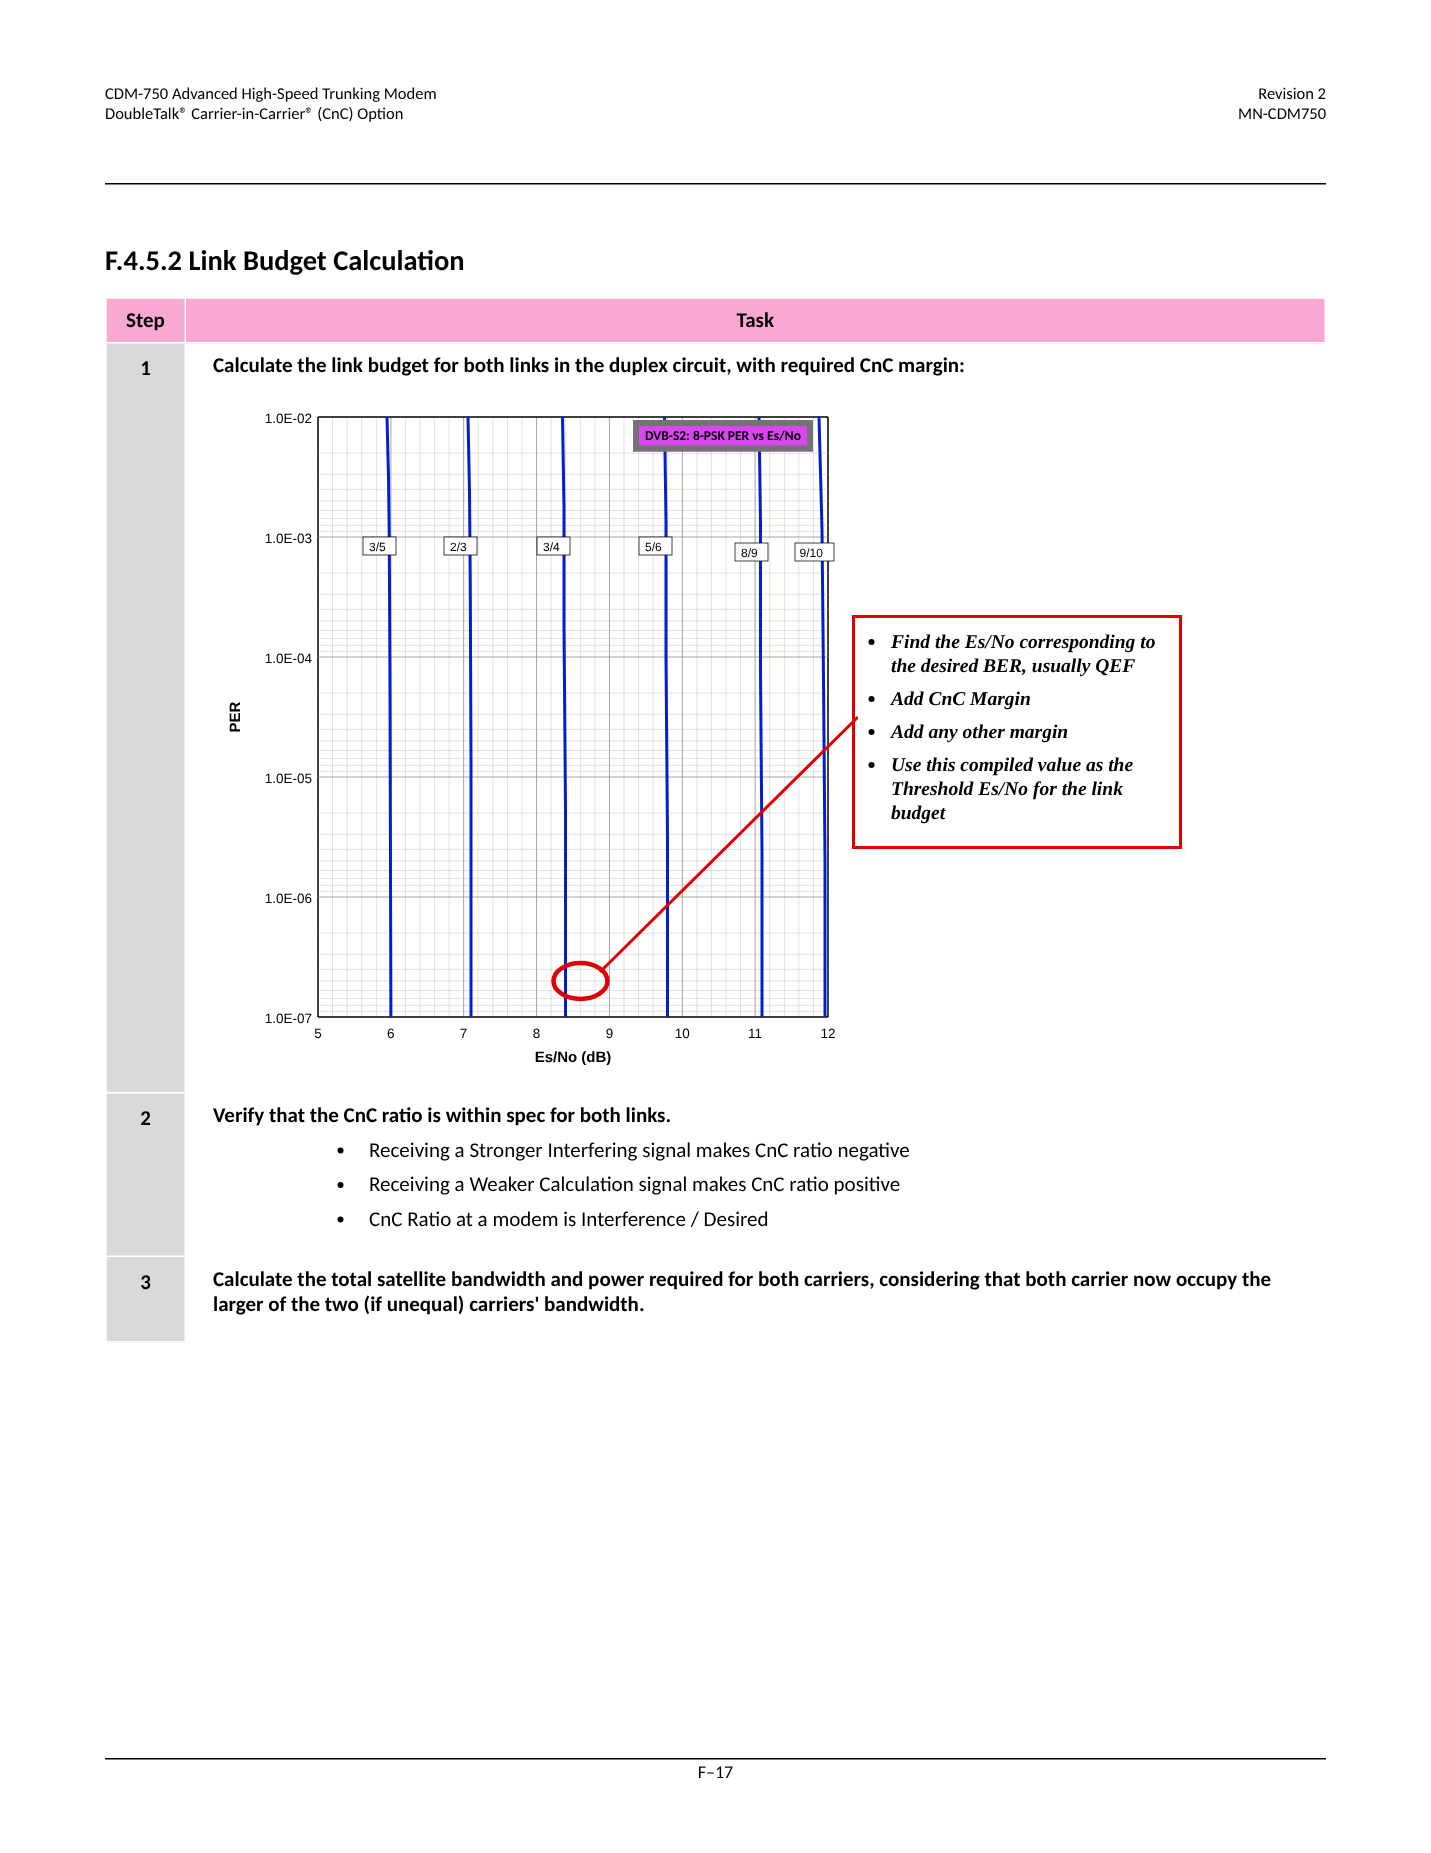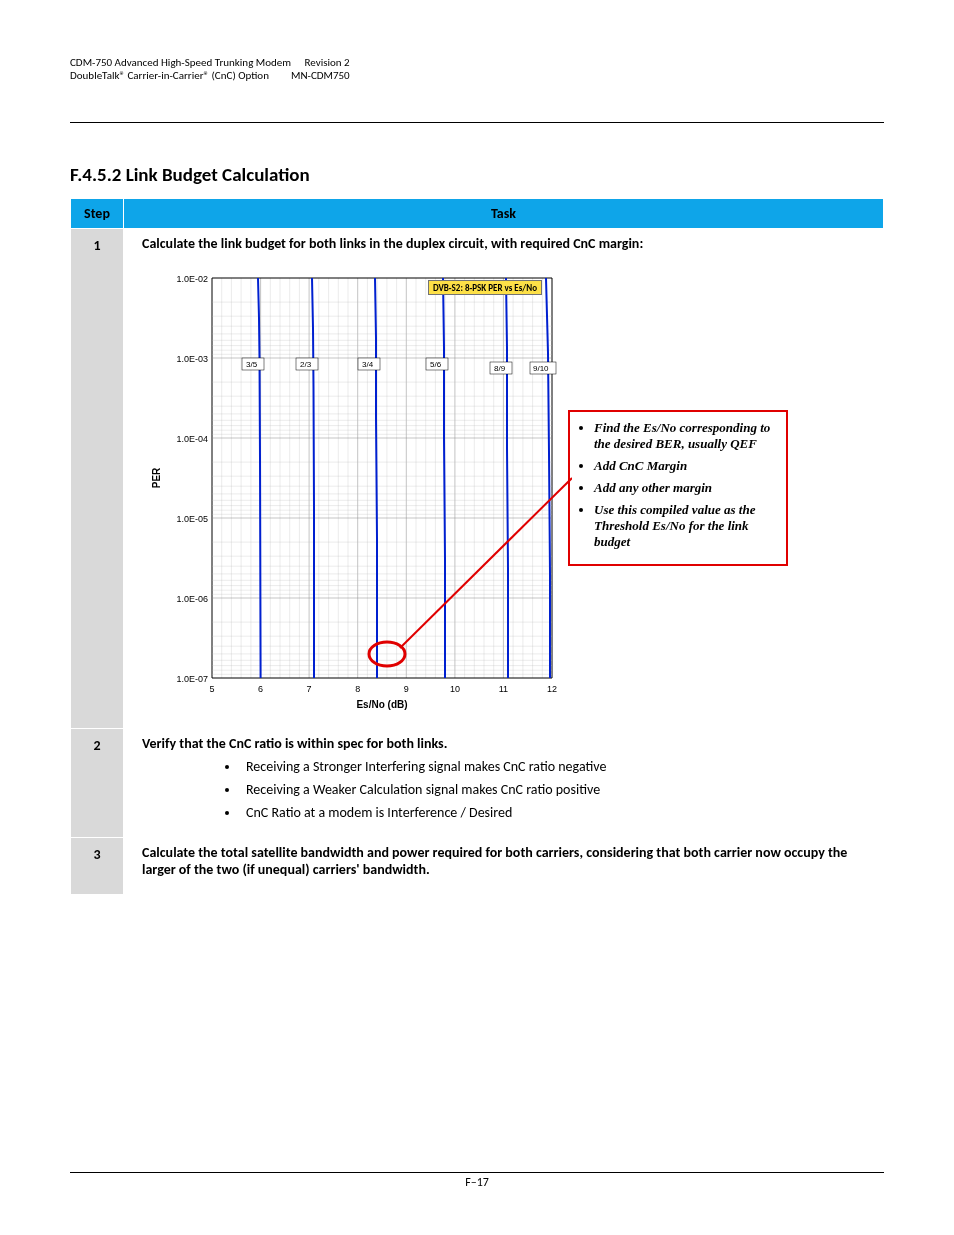--- a/index.html
+++ b/index.html
@@ -16,20 +16,21 @@
     padding: 56px 70px 40px 70px;
     position: relative;
   }
   .top-rule {
     border: none;
     border-top: 1.5px solid #000;
     margin: 40px 0 0 0;
   }
   .header-row {
     display: flex;
+    justify-content: space-between;
     font-size: 11px;
     color: #000;
     margin-bottom: 19px;
   }
   .section-heading {
     font-size: 19px;
     font-weight: bold;
     margin: 40px 0 12px 0;
   }
   .intro {
@@ -39,21 +40,21 @@
   table.steps {
     border-collapse: collapse;
     width: 100%;
     font-size: 14px;
   }
   table.steps th, table.steps td {
     border: 1px solid #fff;
     vertical-align: top;
   }
   table.steps thead th {
-    background: #0ea5e9;
+    background: #f9a8d4;
     font-weight: bold;
     text-align: center;
     padding: 6px 4px;
     font-size: 14px;
   }
   table.steps td.step-num {
     background: #d9d9d9;
     font-weight: bold;
     text-align: center;
     width: 44px;
@@ -88,22 +89,22 @@
     position: relative;
   }
   svg.chart {
     width: 100%;
     height: 100%;
   }
   .chart-title-box {
     position: absolute;
     top: 22px;
     right: 30px;
-    border: 1px solid #737373;
-    background: #fde047;
+    border: 4px solid #737373;
+    background: #d946ef;
     font-size: 9px;
     font-weight: bold;
     padding: 1px 4px;
   }
   .callout-box {
     border: 2px solid #e00000;
     padding: 8px 10px 8px 6px;
     width: 200px;
     align-self: center;
     font-family: Arial, sans-serif;

